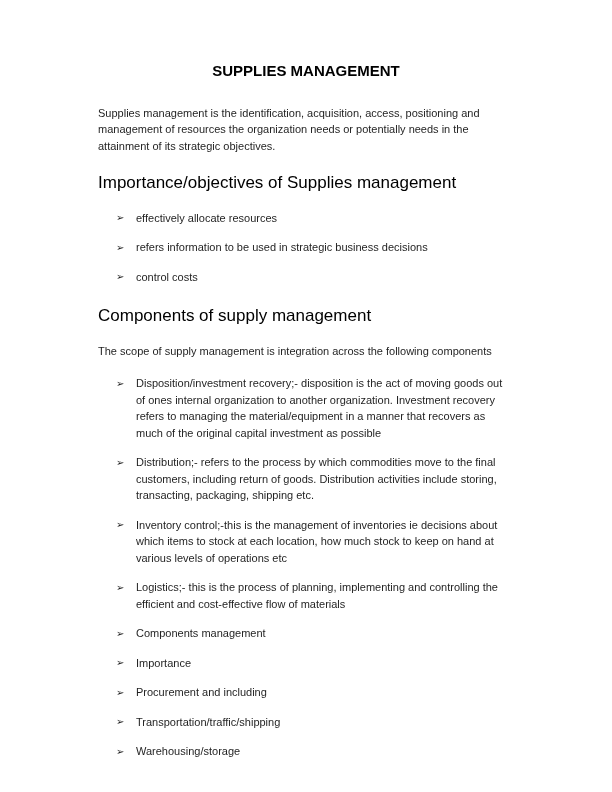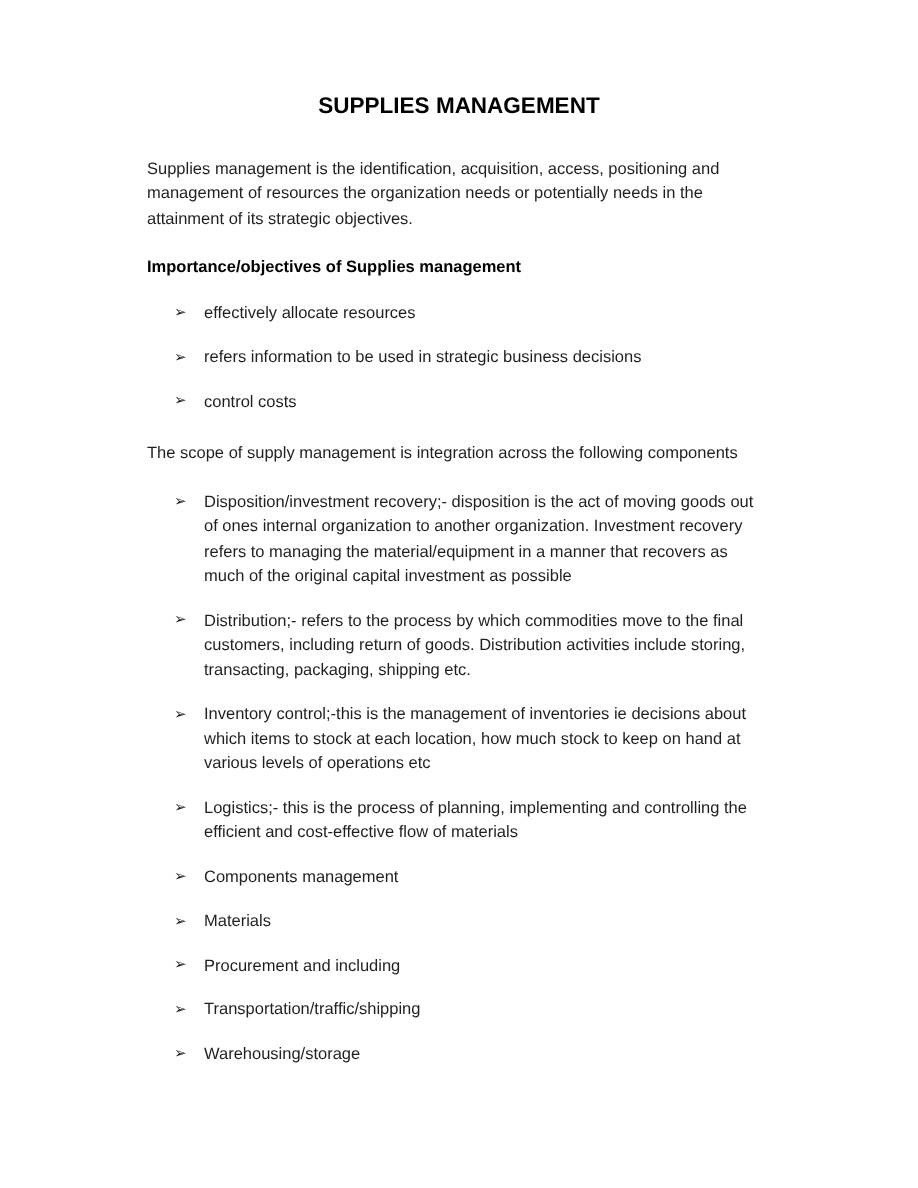--- a/index.html
+++ b/index.html
@@ -26,22 +26,22 @@
     text-align: center;
     font-size: 15px;
     font-weight: bold;
     color: #000000;
   }
   .para {
     margin: 0 16px 16px 0;
   }
   .section-heading {
     margin: 4px 0 14px 0;
-    font-size: 11px;
-    font-weight: bold;
+    font-size: 17px;
+    font-weight: normal;
     color: #000000;
   }
   ul.arrow-list {
     list-style: none;
     margin: 0 0 18px 0;
     padding: 0 0 0 18px;
   }
   ul.arrow-list li {
     position: relative;
     padding-left: 20px;
@@ -74,20 +74,21 @@
     <li>
       <span class="bullet">➢</span>
       <span>refers information to be used in strategic business decisions</span>
     </li>
     <li>
       <span class="bullet">➢</span>
       <span>control costs</span>
     </li>
   </ul>
 
+  <h2 class="section-heading">Components of supply management</h2>
 
   <p class="para">The scope of supply management is integration across the following components</p>
 
   <ul class="arrow-list">
     <li>
       <span class="bullet">➢</span>
       <span>Disposition/investment recovery;- disposition is the act of moving goods out of ones internal organization to another organization. Investment recovery refers to managing the material/equipment in a manner that recovers as much of the original capital investment as possible</span>
     </li>
     <li>
       <span class="bullet">➢</span>
@@ -100,21 +101,21 @@
     <li>
       <span class="bullet">➢</span>
       <span>Logistics;- this is the process of planning, implementing and controlling the efficient and cost-effective flow of materials</span>
     </li>
     <li>
       <span class="bullet">➢</span>
       <span>Components management</span>
     </li>
     <li>
       <span class="bullet">➢</span>
-      <span>Materials</span>
+      <span>Importance</span>
     </li>
     <li>
       <span class="bullet">➢</span>
       <span>Procurement and including</span>
     </li>
     <li>
       <span class="bullet">➢</span>
       <span>Transportation/traffic/shipping</span>
     </li>
     <li>

